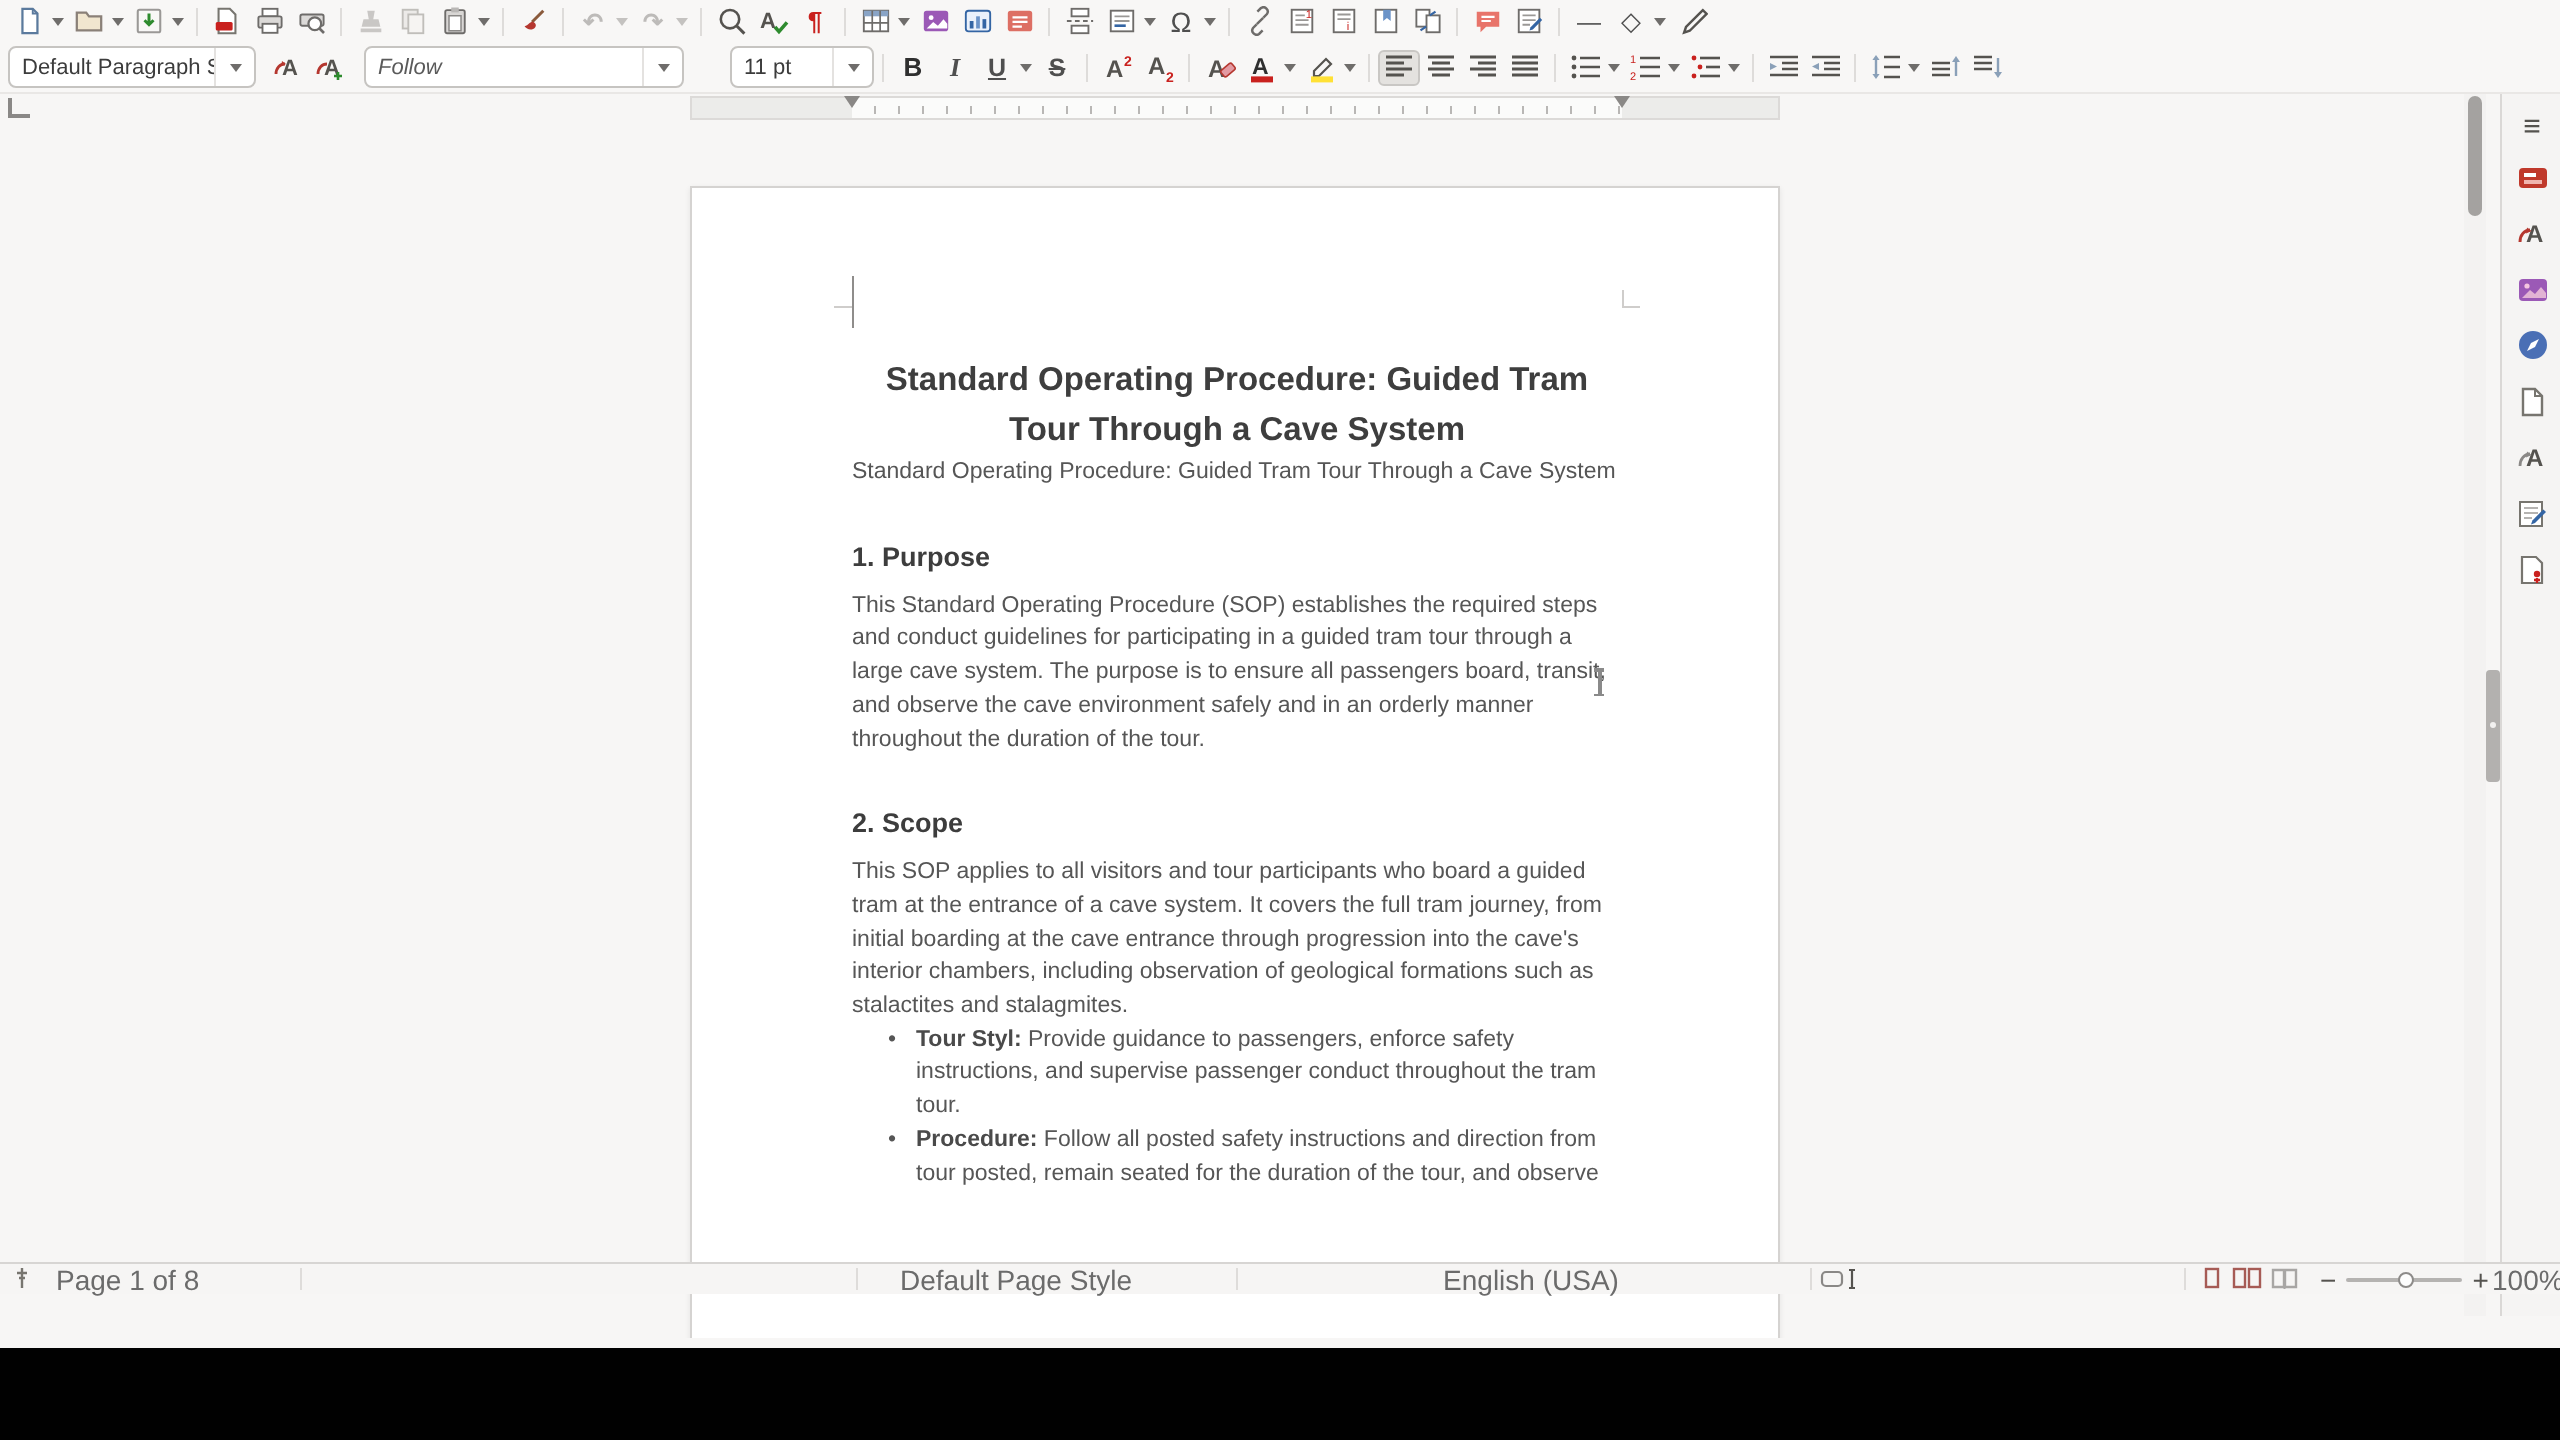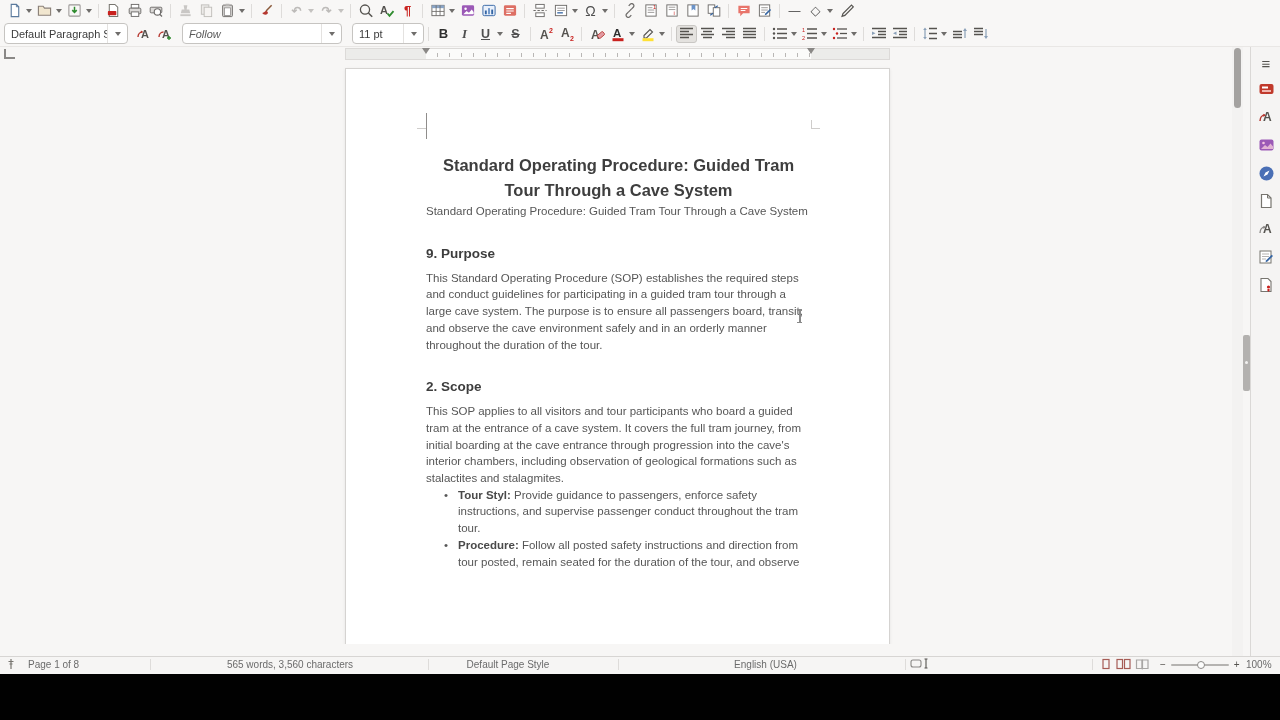--- a/index.html
+++ b/index.html
@@ -32,21 +32,21 @@
   
   #ruler-row { position:absolute; left:0; top:47px; width:1280px; height:14px; }
   #tabstop { position:absolute; left:4px; top:2px; width:11px; height:10px; border-left:2px solid #8a8886; border-bottom:2px solid #8a8886; }
   #ruler { position:absolute; left:345px; top:1px; width:545px; height:12px; background:#ececea; border:1px solid #dcdad8; }
   #ruler .active { position:absolute; left:80px; top:0; width:385px; height:100%; background:#fbfbfa;
     background-image:repeating-linear-gradient(to right, transparent 0, transparent 11px, #b9b7b5 11px, #b9b7b5 12px);
     background-size:12px 4px; background-position:0 4px; background-repeat:repeat-x; }
   .indent-marker { position:absolute; top:-1px; width:0; height:0; border-left:4px solid transparent; border-right:4px solid transparent; border-top:6px solid #8a8886; }
 
   
-  #workspace { position:absolute; left:0; top:47px; width:1233px; height:597px; overflow:hidden; }
+  #workspace { position:absolute; left:0; top:72px; width:1233px; height:597px; overflow:hidden; }
   #page { position:absolute; left:345px; top:21px; width:545px; height:705px; background:#fff;
           border:1px solid #d5d3d1; box-shadow:0 1px 3px rgba(0,0,0,.08); }
   #doc { position:absolute; left:80px; top:52px; width:385px; color:#565656; font-size:11.5px; line-height:16.7px; }
   .corner { position:absolute; width:9px; height:9px; }
   #corner-l { left:-9px; top:-1px; border-bottom:1px solid #cfcdcb; }
   #corner-r { right:-9px; top:-1px; border-bottom:1px solid #cfcdcb; border-left:1px solid #cfcdcb; }
   #caret-line { position:absolute; left:0; top:-8px; width:1px; height:26px; background:#8f8d8b; }
   .doc-title { font-size:16.5px; line-height:25px; font-weight:700; color:#3e3e3e; text-align:center;
                width:372px; margin:32px auto 0 auto; }
   .doc-sub { margin-top:29px; color:#565656; }
@@ -65,22 +65,22 @@
 
   
   #vscroll { position:absolute; left:1232px; top:47px; width:11px; height:611px; background:#f3f2f1; }
   #vthumb { position:absolute; left:2px; top:1px; width:7px; height:60px; background:#a4a2a0; border-radius:4px; }
   #sb-handle { position:absolute; left:1243px; top:335px; width:7px; height:56px; background:#b3b1af; border-radius:2px; }
   #sb-handle:after { content:""; position:absolute; left:2px; top:26px; width:3px; height:3px; background:#f2f1f0; border-radius:50%; }
   #sidebar { position:absolute; left:1250px; top:47px; width:30px; height:611px; background:#f5f4f3; border-left:1px solid #dad8d6; }
   .sb-item { width:30px; height:28px; display:flex; align-items:center; justify-content:center; }
 
   
-  #statusbar { position:absolute; left:0; top:656px; width:1280px; height:16px; background:#f6f5f4;
-               border-top:1px solid #d7d5d3; font-size:10px; color:#6b6b6b; }
+  #statusbar { position:absolute; left:0; top:631px; width:1280px; height:16px; background:#f6f5f4;
+               border-top:1px solid #d7d5d3; font-size:14px; color:#6b6b6b; }
   #statusbar .seg { position:absolute; top:0; height:15px; display:flex; align-items:center; white-space:nowrap; }
   .ssep { position:absolute; top:2px; width:1px; height:11px; background:#dedcda; }
   #zoom-track { position:relative; width:58px; height:2px; background:#b5b3b1; border-radius:1px; margin:0 5px; }
   #zoom-track .mid { position:absolute; left:50%; top:-2px; width:1px; height:6px; background:#b5b3b1; }
   #zoom-thumb { position:absolute; left:26px; top:-3px; width:8px; height:8px; border-radius:50%;
                 background:#fdfdfd; border:1px solid #8d8b89; }
   .vicon { margin:0 2px; display:block; }
 
   #blackbar { position:absolute; left:0; top:674px; width:1280px; height:46px; background:#010101; }
 </style>
@@ -372,21 +372,21 @@
             <path d="M12 10v4M10 12h4" stroke="#2e8b2e" stroke-width="1.3"></path>
           </svg>
         </span>
     </div>
     <div class="combo" style="width:160px;margin-left:6px">
       <span class="val" style="font-style:italic;color:#5a5a5a">Follow</span>
       <span class="dd">
           <span class="caret" style="margin:0"></span>
         </span>
     </div>
-    <div class="combo" style="width:72px;margin-left:10px">
+    <div class="combo" style="width:72px;margin-left:23px">
       <span class="val">11 pt</span>
       <span class="dd">
           <span class="caret" style="margin:0"></span>
         </span>
     </div>
     <span class="sep"></span>
     <div class="tbtn">
         <span class="glyph" style="font-size:13px;color:#2f2f2f">B</span>
       </div>
     <div class="tbtn">
@@ -567,21 +567,21 @@
   <div id="workspace">
     <div id="page">
       <div id="doc">
         <div class="corner" id="corner-l"></div>
         <div class="corner" id="corner-r"></div>
         <div id="caret-line"></div>
 
         <div class="doc-title">Standard Operating Procedure: Guided Tram Tour Through a Cave System</div>
         <p class="body doc-sub">Standard Operating Procedure: Guided Tram Tour Through a Cave System</p>
 
-        <h2 class="sec">9. Purpose</h2>
+        <h2 class="sec">1. Purpose</h2>
         <p class="body">This Standard Operating Procedure (SOP) establishes the required steps and conduct guidelines for participating in a guided tram tour through a large cave system. The purpose is to ensure all passengers board, transit, and observe the cave environment safely and in an orderly manner throughout the duration of the tour.</p>
 
         <h2 class="sec">2. Scope</h2>
         <p class="body">This SOP applies to all visitors and tour participants who board a guided tram at the entrance of a cave system. It covers the full tram journey, from initial boarding at the cave entrance through progression into the cave's interior chambers, including observation of geological formations such as stalactites and stalagmites.</p>
 
         <div class="li">
           <span class="dot">•</span>
           <div class="li-text"><b>Tour Styl:</b> <span>Provide guidance to passengers, enforce safety instructions, and supervise passenger conduct throughout the tram tour.</span></div>
         </div>
         <div class="li">
@@ -661,21 +661,20 @@
   </div>
 
   <div id="statusbar">
     <div class="seg" style="left:6px">
       <span><svg width="10" height="12" viewBox="0 0 10 12">
             <path d="M5 1v10M2.5 3.5h5M3.5 6h3" stroke="#77756f" stroke-width="1.2"></path>
           </svg></span>
     </div>
     <div class="seg" style="left:28px">Page 1 of 8</div>
     <span class="ssep" style="left:150px"></span>
-    <div class="seg" style="left:160px;width:260px;justify-content:center">565 words, 3,560 characters</div>
     <span class="ssep" style="left:428px"></span>
     <div class="seg" style="left:438px;width:140px;justify-content:center">Default Page Style</div>
     <span class="ssep" style="left:618px"></span>
     <div class="seg" style="left:628px;width:275px;justify-content:center">English (USA)</div>
     <span class="ssep" style="left:905px"></span>
     <div class="seg" style="left:910px">
       <span><svg width="20" height="11" viewBox="0 0 20 11">
             <rect x="1" y="2" width="10" height="7" rx="2" fill="none" stroke="#8a8886" stroke-width="1.1"></rect>
             <path d="M16 1v9M14.5 1h3M14.5 10h3" stroke="#55534f" stroke-width="1.1"></path>
           </svg></span>

